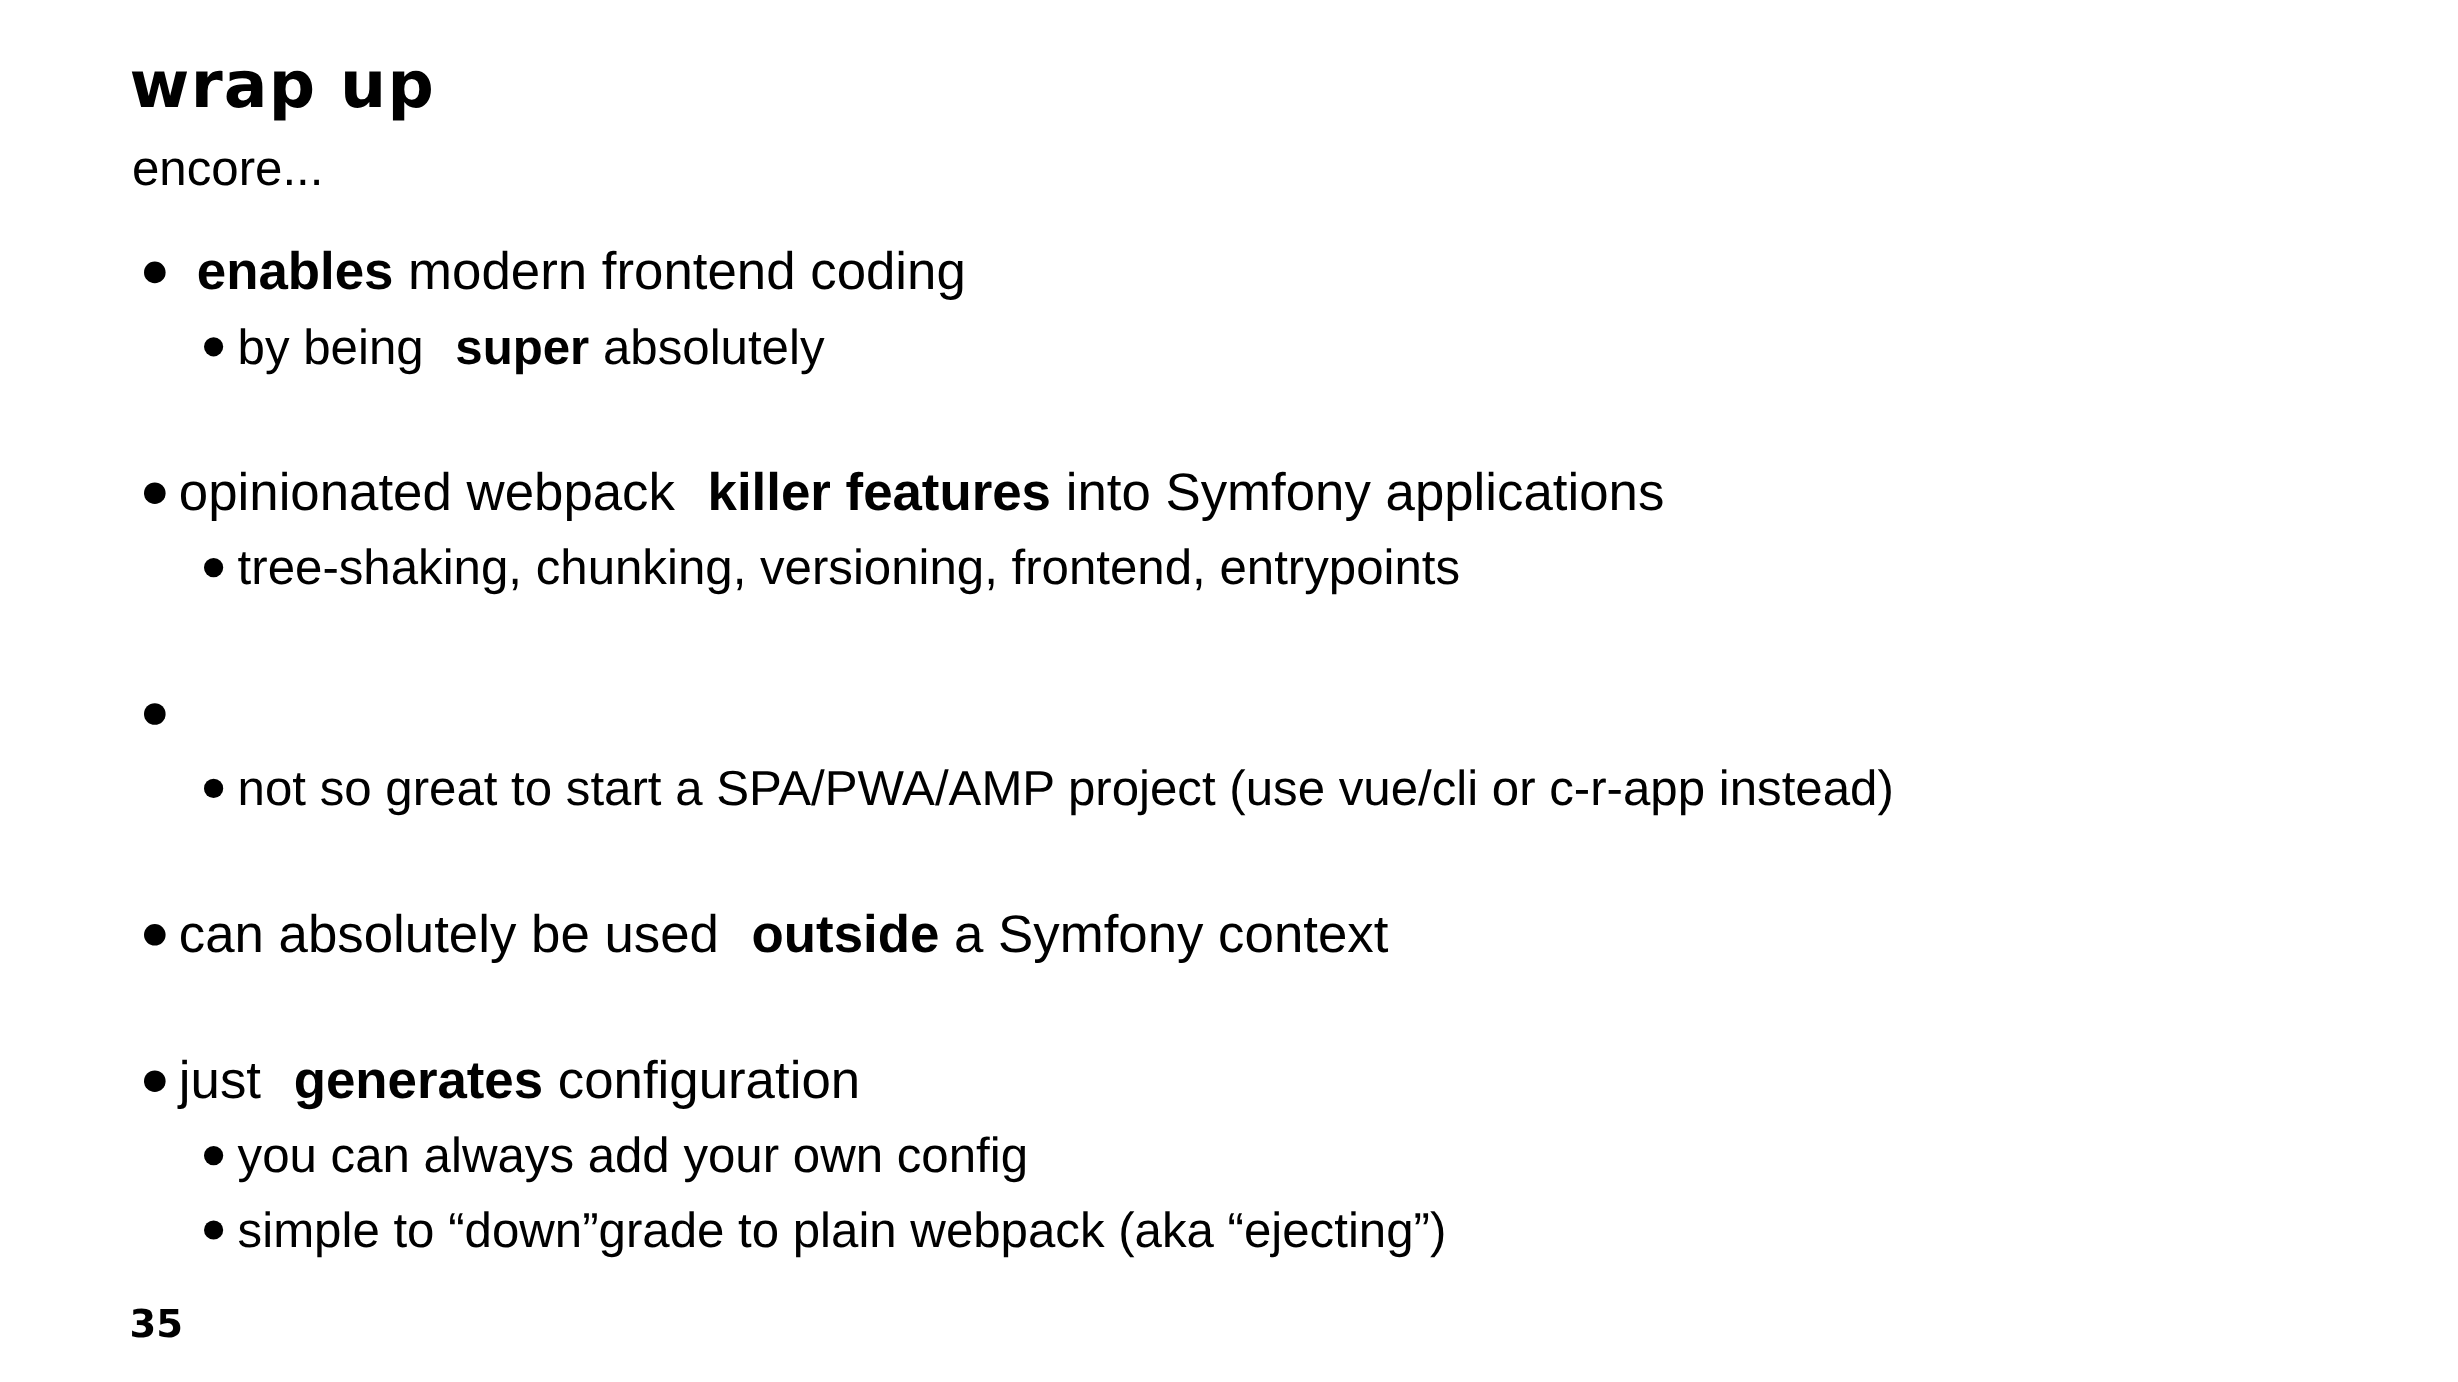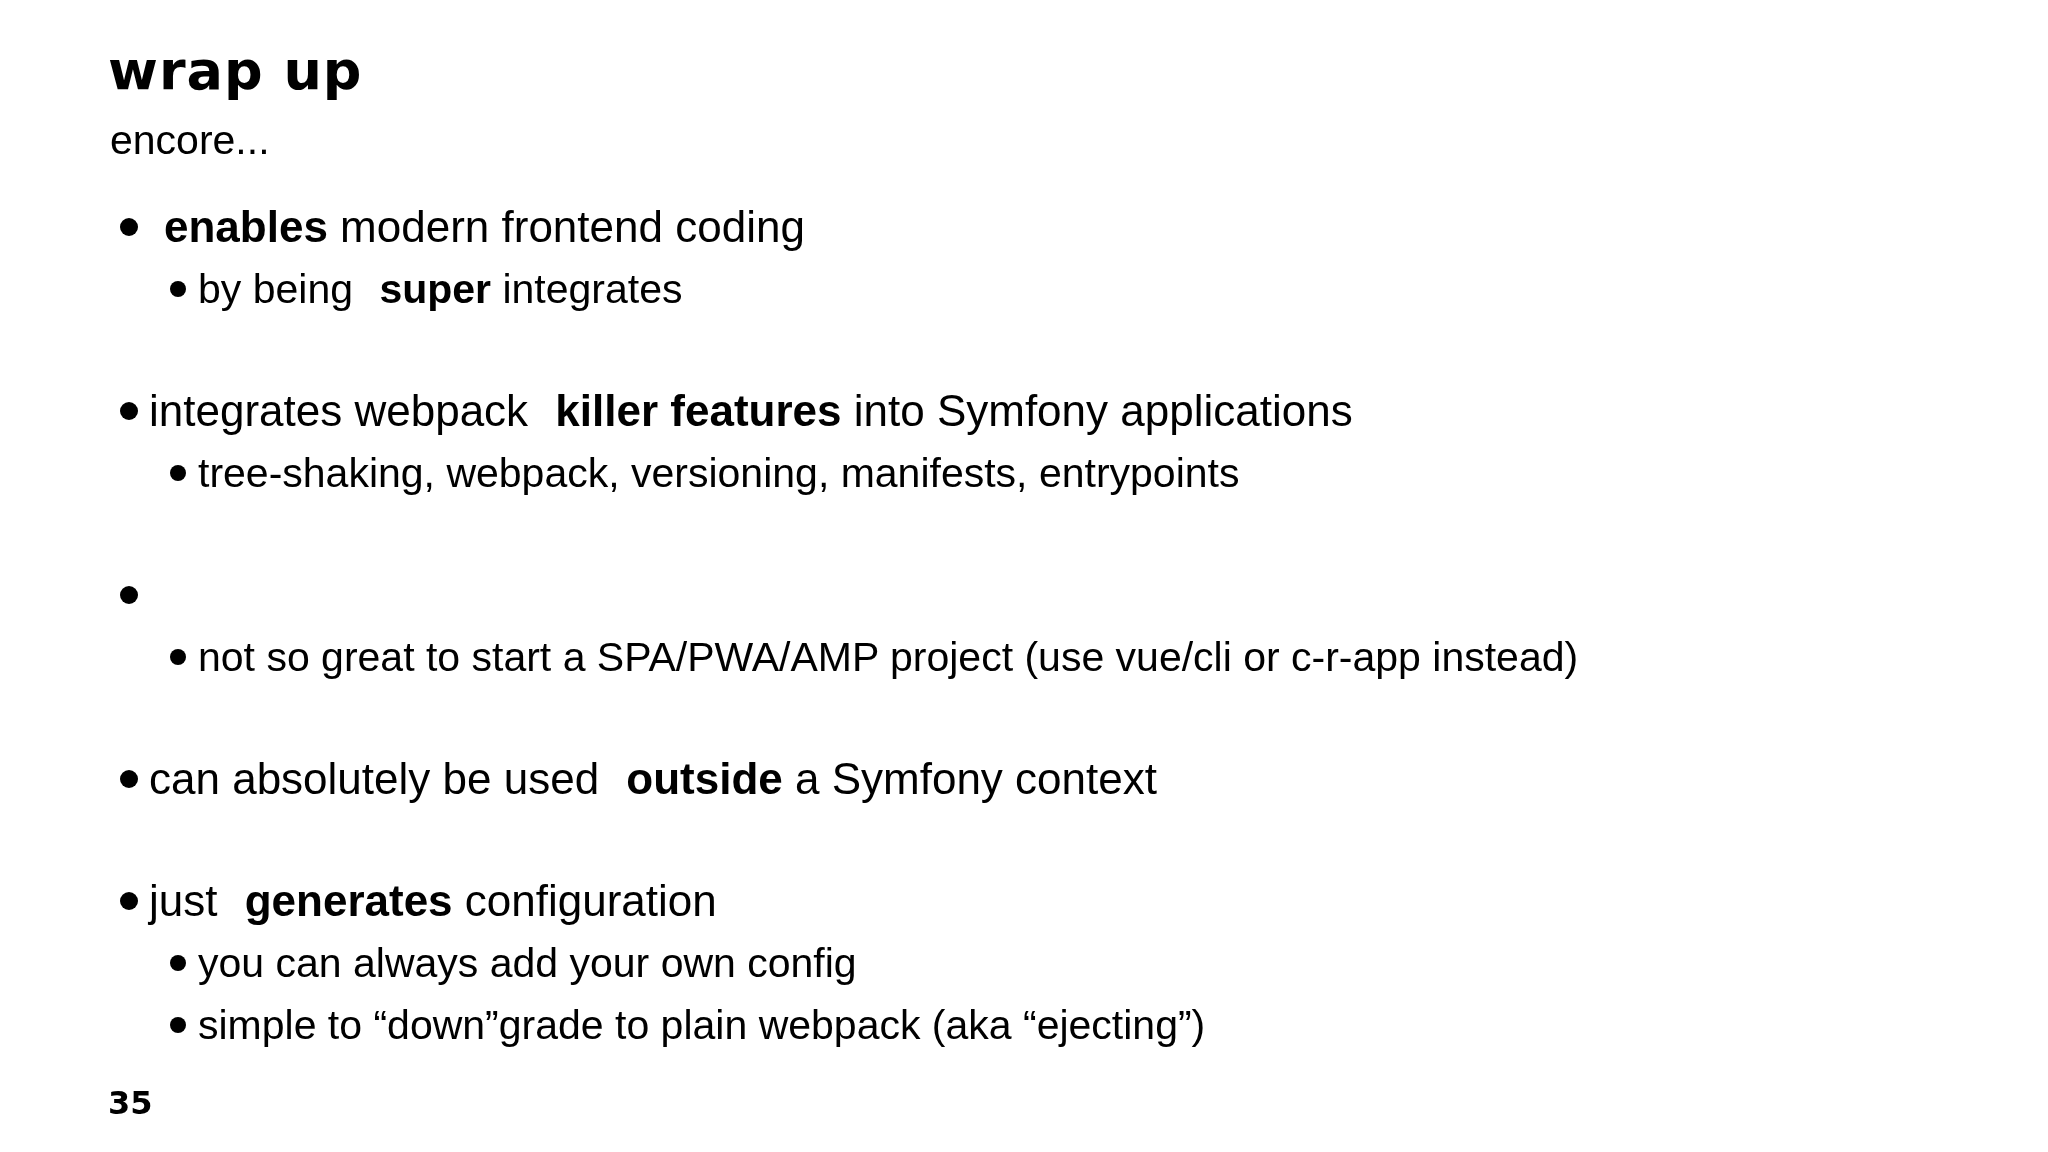--- a/index.html
+++ b/index.html
@@ -69,31 +69,31 @@
   <div class="title">wrap up</div>
   <div class="subtitle">encore...</div>
   <div class="bullets">
       <div class="group">
         <div class="row l1">
           <span class="dot" style="background: rgb(0, 0, 0);"></span>
           <span><span class="b">enables</span><span> modern frontend coding</span></span>
         </div>
         <div class="row l2">
           <span class="dot" style="background: rgb(0, 0, 0);"></span>
-          <span><span>by being </span><span class="b">super</span><span> integrates</span></span>
+          <span><span>by being </span><span class="b">super</span><span> absolutely</span></span>
         </div>
       </div>
       <div class="group">
         <div class="row l1">
           <span class="dot" style="background: rgb(0, 0, 0);"></span>
-          <span><span>integrates webpack </span><span class="b">killer features</span><span> into Symfony applications</span></span>
+          <span><span>opinionated webpack </span><span class="b">killer features</span><span> into Symfony applications</span></span>
         </div>
         <div class="row l2">
           <span class="dot" style="background: rgb(0, 0, 0);"></span>
-          <span><span>tree-shaking, webpack, versioning, manifests, entrypoints</span></span>
+          <span><span>tree-shaking, chunking, versioning, frontend, entrypoints</span></span>
         </div>
       </div>
       <div class="group">
         <div class="row l1">
           <span class="dot" style="background: rgb(0, 0, 0);"></span>
         </div>
         <div class="row l2">
           <span class="dot" style="background: rgb(0, 0, 0);"></span>
           <span><span>not so great to start a SPA/PWA/AMP project (use vue/cli or c-r-app instead)</span></span>
         </div>

